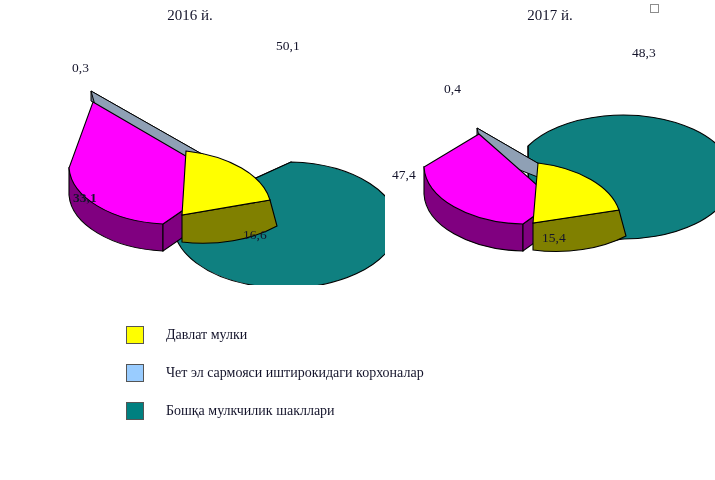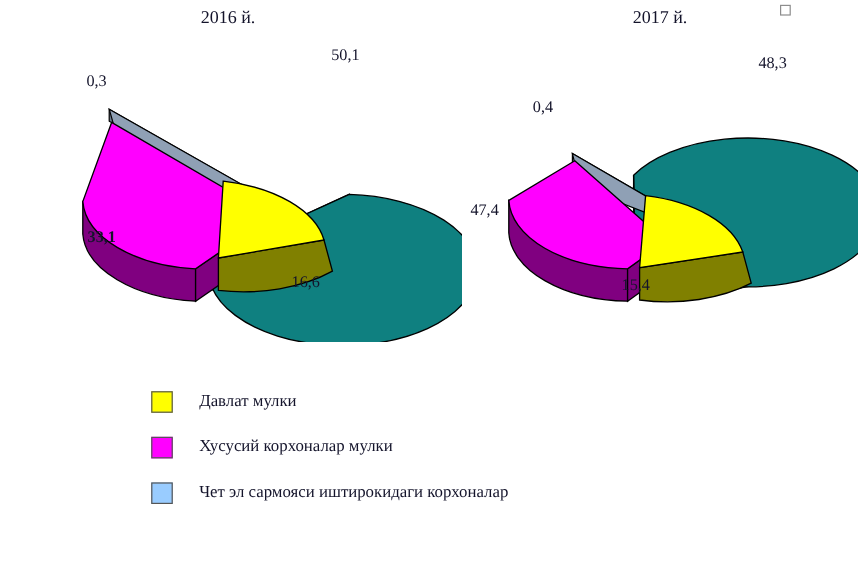--- a/index.html
+++ b/index.html
@@ -45,21 +45,21 @@
   
   #lbl-2016-0 { left: 276px; top: 38px; }   
   #lbl-2016-1 { left: 72px;  top: 60px; }   
   #lbl-2016-2 { left: 73px;  top: 190px; font-weight: bold; }  
   #lbl-2016-3 { left: 243px; top: 227px; }  
 
   
   #lbl-2017-0 { left: 632px; top: 45px; }   
   #lbl-2017-1 { left: 444px; top: 50px; margin-top: 31px; }   
   #lbl-2017-2 { left: 392px; top: 167px; }  
-  #lbl-2017-3 { left: 518px; top: 230px; }  
+  #lbl-2017-3 { left: 542px; top: 230px; }  
 
   .mini-square {
     position: absolute;
     left: 650px;
     top: 4px;
     width: 7px;
     height: 7px;
     border: 1px solid #8d8d8d;
     background: #ffffff;
   }
@@ -181,23 +181,23 @@
   <div class="dlabel" id="lbl-2017-3">15,4</div>
 </div>
 
 <div class="legend">
 
   <div class="legend-row">
     <span class="legend-swatch" style="background:#ffff00"></span>
     <span class="legend-label">Давлат мулки</span>
   </div>
 
-  <div class="legend-row">
-    <span class="legend-swatch" style="background:#ff00ff"></span>
-    <span class="legend-label">Хусусий корхоналар мулки</span>
-  </div>
 
   <div class="legend-row">
     <span class="legend-swatch" style="background:#99ccff"></span>
     <span class="legend-label">Чет эл сармояси иштирокидаги корхоналар</span>
   </div>
 
+  <div class="legend-row">
+    <span class="legend-swatch" style="background:#008080"></span>
+    <span class="legend-label">Бошқа мулкчилик шакллари</span>
+  </div>
 </div>
 
 </body></html>

